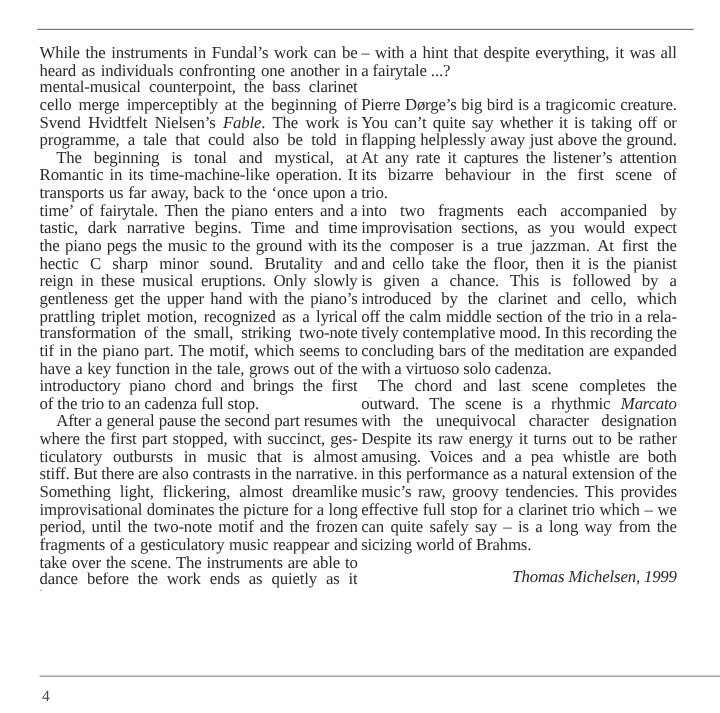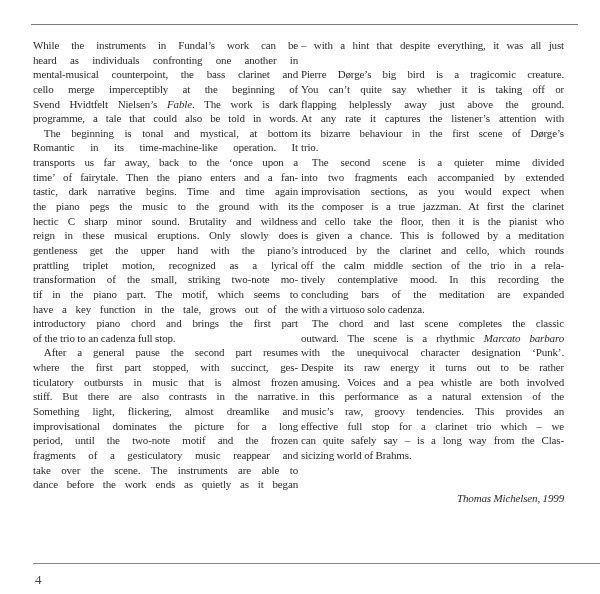--- a/index.html
+++ b/index.html
@@ -9,30 +9,30 @@
       font-family: "Liberation Serif", "DejaVu Serif", serif;
       color: #2a2a2a;
     }
     .rule {
       position: absolute; height: 1px; background: #7a7a7a;
     }
     .rule.top { left: 31px; top: 24px; width: 547px; }
     .rule.bottom { left: 33px; top: 563px; width: 568px; background: #8a8a8a; }
     .col {
       position: absolute; top: 38px;
-      font-size: 11px; line-height: 14.65px;
+      font-size: 14px; line-height: 14.65px;
       letter-spacing: -0.15px;
     }
     .col.left { left: 33px; width: 265px; }
     .col.right { left: 301px; width: 263px; }
     .line { white-space: nowrap; height: 14.65px; }
     .line.justify { text-align: justify; text-align-last: justify; white-space: normal; overflow: hidden; }
     .gap { height: 14.65px; }
     .signature {
-      text-align: right; font-style: italic; margin-top: 28px; white-space: nowrap;
+      text-align: right; font-style: italic; margin-top: 12px; white-space: nowrap;
     }
     .page-number {
       position: absolute; left: 35px; top: 572px; font-size: 13px; color: #444;
     }
     em { font-style: italic; }
   </style>
 </head>
 <body>
 
 <div class="rule top"></div>
@@ -67,28 +67,28 @@
     <div class="line justify">improvisational dominates the picture for a long</div>
     <div class="line justify">period, until the two-note motif and the frozen</div>
     <div class="line justify">fragments of a gesticulatory music reappear and</div>
     <div class="line justify">take over the scene. The instruments are able to</div>
     <div class="line justify">dance before the work ends as quietly as it began</div>
   </div>
 
 <div class="col right" id="right-col">
   <div id="right-lines">
       <div class="line justify">– with a hint that despite everything, it was all just</div>
+      <div class="line">a fairytale ...?</div>
       <div class="gap"></div>
       <div class="line justify">Pierre Dørge’s big bird is a tragicomic creature.</div>
       <div class="line justify">You can’t quite say whether it is taking off or</div>
       <div class="line justify">flapping helplessly away just above the ground.</div>
       <div class="line justify">At any rate it captures the listener’s attention with</div>
       <div class="line justify">its bizarre behaviour in the first scene of Dørge’s</div>
       <div class="line">trio.</div>
-      <div class="line justify"> The second scene is a quieter mime divided</div>
       <div class="line justify">into two fragments each accompanied by extended</div>
       <div class="line justify">improvisation sections, as you would expect when</div>
       <div class="line justify">the composer is a true jazzman. At first the clarinet</div>
       <div class="line justify">and cello take the floor, then it is the pianist who</div>
       <div class="line justify">is given a chance. This is followed by a meditation</div>
       <div class="line justify">introduced by the clarinet and cello, which rounds</div>
       <div class="line justify">off the calm middle section of the trio in a rela-</div>
       <div class="line justify">tively contemplative mood. In this recording the</div>
       <div class="line justify">concluding bars of the meditation are expanded</div>
       <div class="line">with a virtuoso solo cadenza.</div>

